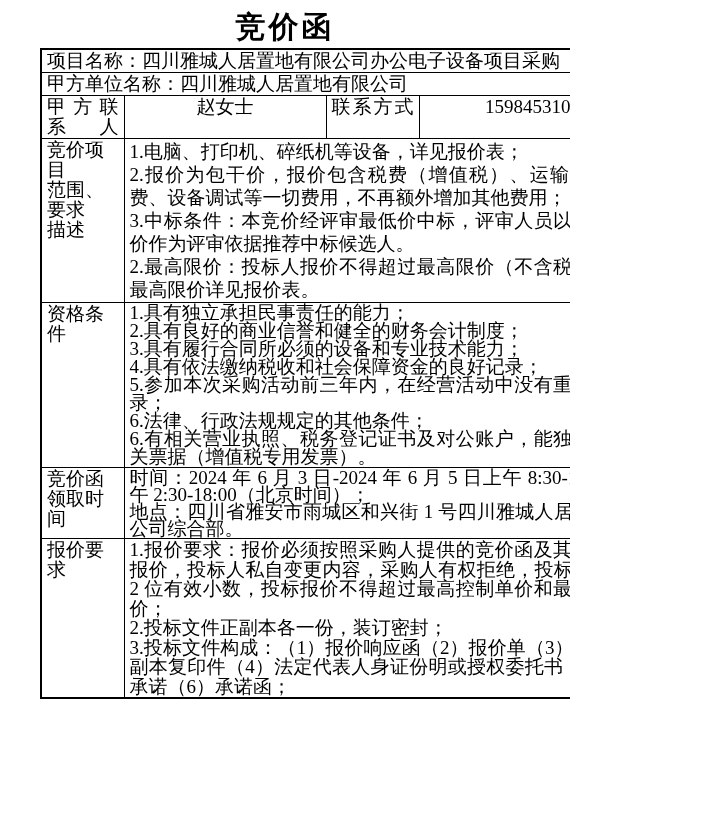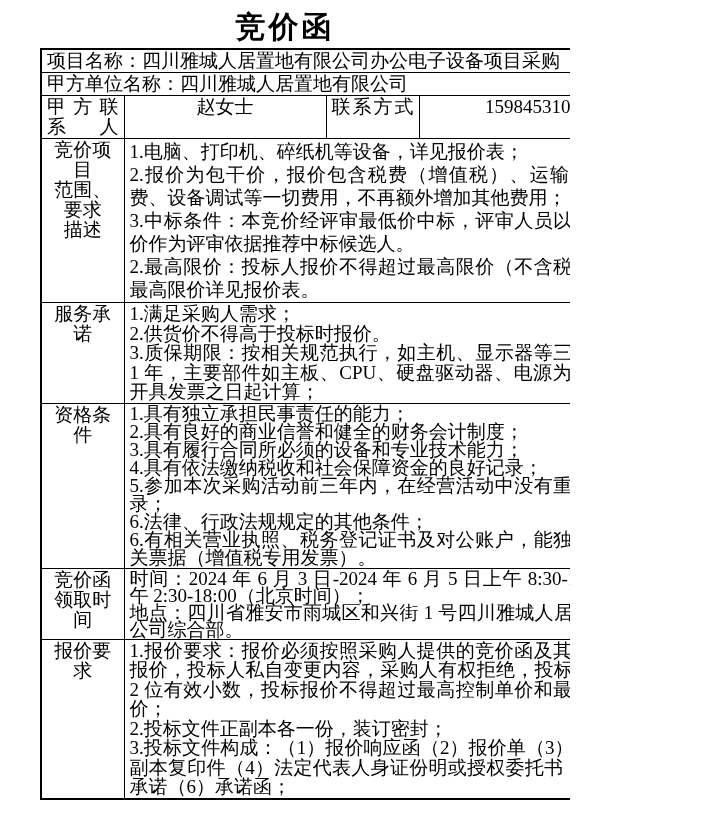--- a/index.html
+++ b/index.html
@@ -7,21 +7,21 @@
   .page{position:relative;width:570px;height:816px;background:#fff;overflow:hidden;box-sizing:border-box;}
   .doc-title{margin:7px 0 0 0;text-align:center;font-size:30px;font-weight:bold;
              font-family:"Liberation Sans",sans-serif;letter-spacing:3px;}
   .intro{margin:16px 18px 11px 44px;width:646px;font-size:21.5px;line-height:32px;
          text-indent:67px;text-align:justify;}
   .intro .u{text-decoration:underline;text-underline-offset:4px;}
   table.doc{border-collapse:collapse;margin-left:40px;width:615px;table-layout:fixed;
             border:2px solid #000;}
   table.doc td{border:1px solid #000;vertical-align:top;padding:1px 5px;font-size:19px;
                line-height:20px;overflow:hidden;}
-  .label-cell{text-align:center;vertical-align:middle;font-size:15.5px;line-height:19px;padding:2px 1px;margin-top:39px;}
+  .label-cell{vertical-align:middle;font-size:15.5px;line-height:19px;padding:2px 1px;margin-top:39px;}
   .jlabel{text-align:justify;text-align-last:justify;vertical-align:top;font-size:15.5px;
           line-height:19px;padding:3px 6px;margin-left:32px;}
   td.content{padding:2px 4px;font-size:14px;text-align:left;}
   td.content p{margin:0;text-align:justify;}
   .r4 p{line-height:23px;}
   .r5 p{line-height:19.5px;}
   .r6 p{line-height:18px;}
   .r7 p{line-height:17px;}
   .r8 p{line-height:19.5px;}
   .row3 td{height:34px;}
@@ -62,28 +62,20 @@
     <tr class="r4">
       <td class="label-cell"><span>竞价项目</span><br><span>范围、要求</span><br><span>描述</span></td>
       <td class="content" colspan="3">
         <p>1.电脑、打印机、碎纸机等设备，详见报价表；</p>
         <p>2.报价为包干价，报价包含税费（增值税）、运输费、设备费、设备调试等一切费用，不再额外增加其他费用；</p>
         <p>3.中标条件：本竞价经评审最低价中标，评审人员以不含税总价作为评审依据推荐中标候选人。</p>
         <p>2.最高限价：投标人报价不得超过最高限价（不含税单价），最高限价详见报价表。</p>
       </td>
     </tr>
 
-    <tr class="r5">
-      <td class="label-cell">服务承诺</td>
-      <td class="content" colspan="3">
-        <p>1.满足采购人需求；</p>
-        <p>2.供货价不得高于投标时报价。</p>
-        <p>3.质保期限：按相关规范执行，如主机、显示器等三包期限为 1 年，主要部件如主板、CPU、硬盘驱动器、电源为 2 年，自开具发票之日起计算；</p>
-      </td>
-    </tr>
 
     <tr class="r6">
       <td class="label-cell">资格条件</td>
       <td class="content" colspan="3">
         <p>1.具有独立承担民事责任的能力；</p>
         <p>2.具有良好的商业信誉和健全的财务会计制度；</p>
         <p>3.具有履行合同所必须的设备和专业技术能力；</p>
         <p>4.具有依法缴纳税收和社会保障资金的良好记录；</p>
         <p>5.参加本次采购活动前三年内，在经营活动中没有重大违法记录；</p>
         <p>6.法律、行政法规规定的其他条件；</p>

